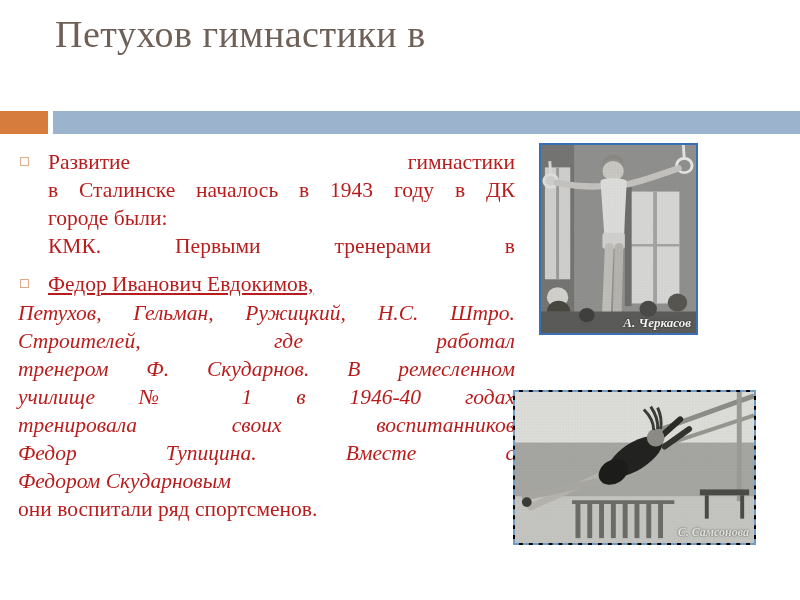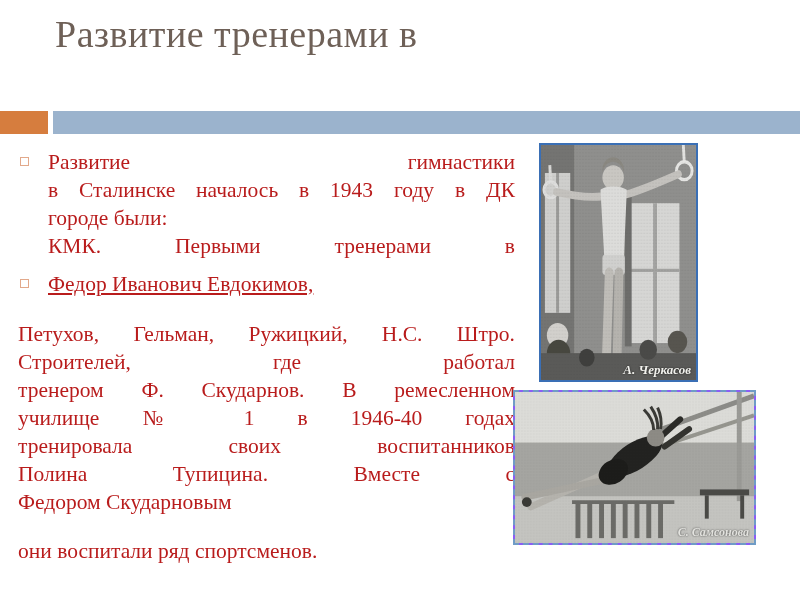--- a/index.html
+++ b/index.html
@@ -30,44 +30,44 @@
   }
   .t-line { line-height: 28px; height: 28px; text-align: justify; text-align-last: justify; }
   .t-line.left { text-align: left; text-align-last: left; }
 
   .bullet-item { position: relative; padding-left: 30px; }
   .bullet-item.second { margin-top: 10px; text-decoration: underline; }
   .bullet-sq {
     position: absolute; left: 2px; top: 9px;
     width: 9px; height: 9px; border: 1.5px solid #E2A98B; background: #fff;
   }
-  .para  { margin-top: 22px; }
-  .para2 { margin-top: 21px; }
+  .para  { margin-top: 1px; font-style: italic; }
+  .para2 { }
 
   
   .photo { position: absolute; overflow: hidden; z-index: 2; }
   .photo svg { display: block; width: 100%; height: 100%; }
-  .photo1 { left: 539px; top: 143px; width: 159px; height: 239px; border: 2px solid #3A6FB5; text-decoration: underline; }
-  .photo2 { left: 513px; top: 390px; width: 243px; height: 155px; border: 2px dashed #6F9CC6; background: #8b5cf6; }
+  .photo1 { left: 539px; top: 143px; width: 159px; height: 192px; border: 2px solid #3A6FB5; text-decoration: underline; }
+  .photo2 { left: 513px; top: 390px; width: 243px; height: 155px; border: 2px dashed #6F9CC6; background: #000000; }
   .caption {
     position: absolute; right: 5px; bottom: 3px;
     font-style: italic; font-weight: 700;
     color: #f2f2ee; font-size: 13px; line-height: 15px;
     text-shadow: 0 0 2px rgba(0,0,0,0.7);
     white-space: nowrap;
   }
   .photo2 .caption { color: #e3e3df; font-size: 12px; }
 </style>
 </head>
 <body>
 
 <div class="slide">
 
   <h1 class="title">
-    <span class="title-line">Развитие тренерами в</span>
+    <span class="title-line">Петухов гимнастики в</span>
   </h1>
 
   <div class="rule-orange"></div>
   <div class="rule-blue"></div>
 
   <div class="content">
 
     <div class="bullet-item">
       <span class="bullet-sq"></span>
       <div class="t-line">Развитие гимнастики</div>
@@ -80,21 +80,21 @@
       <span class="bullet-sq"></span>
       <div class="t-line left">Федор Иванович Евдокимов,</div>
     </div>
 
     <div class="para">
       <div class="t-line">Петухов, Гельман, Ружицкий, Н.С. Штро.</div>
       <div class="t-line">Строителей, где работал</div>
       <div class="t-line">тренером Ф. Скударнов. В ремесленном</div>
       <div class="t-line">училище № 1 в 1946-40 годах</div>
       <div class="t-line">тренировала своих воспитанников</div>
-      <div class="t-line">Полина Тупицина. Вместе с</div>
+      <div class="t-line">Федор Тупицина. Вместе с</div>
       <div class="t-line left">Федором Скударновым</div>
     </div>
 
     <div class="para2">
       <div class="t-line left">они воспитали ряд спортсменов.</div>
     </div>
 
   </div>
 
   <figure class="photo photo1">

